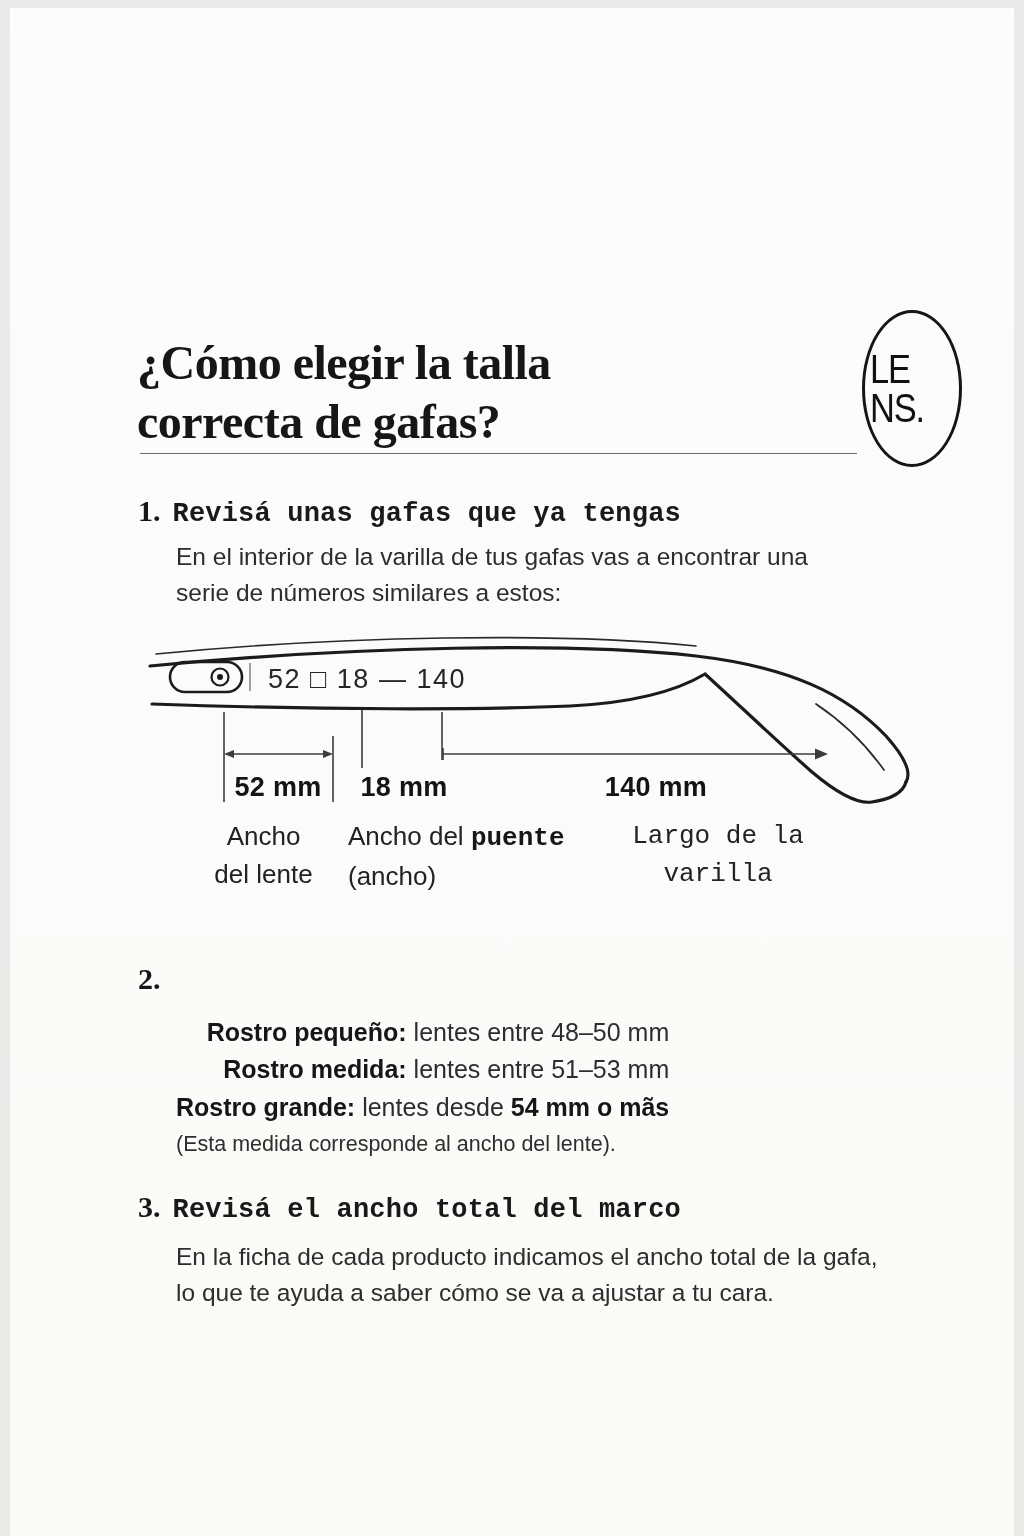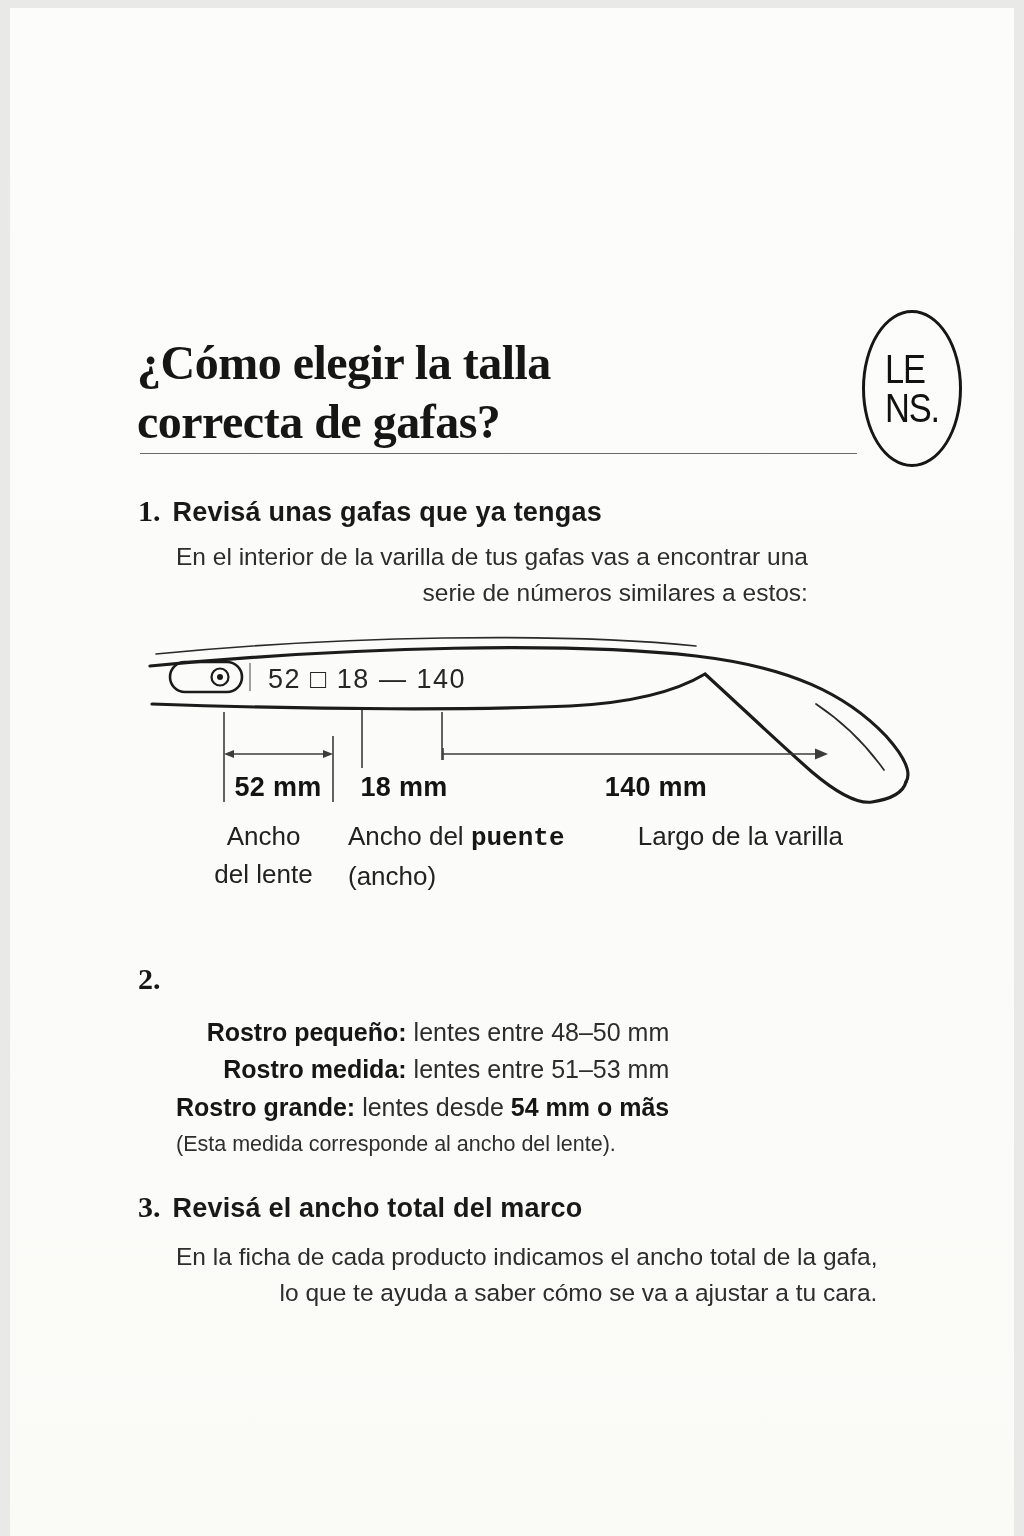--- a/index.html
+++ b/index.html
@@ -14,50 +14,50 @@
   }
   .title{
     position:absolute;left:127px;top:294px;
     font-family:"Liberation Serif","DejaVu Serif",serif;
     font-weight:700;font-size:48px;line-height:1.22;
     letter-spacing:-0.5px;color:#161616;white-space:pre-line;
   }
   .logo{
     position:absolute;left:852px;top:302px;width:100px;height:157px;
     border:3px solid #161616;border-radius:50%;
-    display:flex;align-items:center;justify-content:center;box-sizing:border-box;
+    display:flex;align-items:center;box-sizing:border-box;
   }
   .logo-text{
     font-size:41px;line-height:0.95;font-weight:400;color:#111;
     letter-spacing:-1.5px;transform:scaleX(0.84);text-align:left;
   }
   .rule{
     position:absolute;left:130px;top:445px;width:717px;height:0;
     border-top:1.5px solid #6a6a6a;
   }
   .sec-h{position:absolute;display:flex;align-items:baseline;gap:12px;}
   .sec-num{
     font-family:"Liberation Serif","DejaVu Serif",serif;
     font-size:30px;font-weight:700;color:#161616;
   }
-  .sec-title{font-size:27px;font-weight:700;letter-spacing:0.2px;color:#191919;}
+  .sec-title{font-size:27px;font-weight:700;letter-spacing:0.2px;color:#191919;font-family:Liberation Mono, monospace;}
   .para{
     position:absolute;left:166px;font-size:24.5px;line-height:1.45;
-    color:#2d2d2d;white-space:pre-line;text-align:right;
+    color:#2d2d2d;white-space:pre-line;
   }
   .face-list{position:absolute;left:166px;top:1006px;}
   .face-row{font-size:25px;line-height:1.49;color:#2d2d2d;text-align:right;}
   .face-row b{color:#161616;}
   .note{position:absolute;left:166px;top:1124px;font-size:21.5px;color:#2e2e2e;}
   .diagram-svg{position:absolute;left:130px;top:616px;}
   .dim-desc{font-size:26px;line-height:1.45;color:#222;position:absolute;}
   .lbl-lens{left:196px;top:810px;width:115px;text-align:center;}
   .lbl-bridge{left:338px;top:810px;width:230px;text-align:left;}
   .lbl-bridge b{color:#161616;font-family:Liberation Mono, monospace;}
-  .lbl-temple{left:583px;top:810px;width:250px;text-align:right;}
+  .lbl-temple{left:583px;top:810px;width:250px;text-align:center;font-family:Liberation Mono, monospace;}
   
   .stroke-main{fill:none;stroke:#1b1b1b;stroke-width:3.2;stroke-linecap:round;}
   .stroke-thin{fill:none;stroke:#2a2a2a;stroke-width:1.7;stroke-linecap:round;}
   .stroke-dim{stroke:#3c3c3c;stroke-width:1.6;}
   .engraving{
     font-family:"Liberation Sans",sans-serif;font-size:27px;
     letter-spacing:1.5px;fill:#262626;
   }
   .dim-value{
     font-family:"Liberation Sans",sans-serif;font-size:27px;

